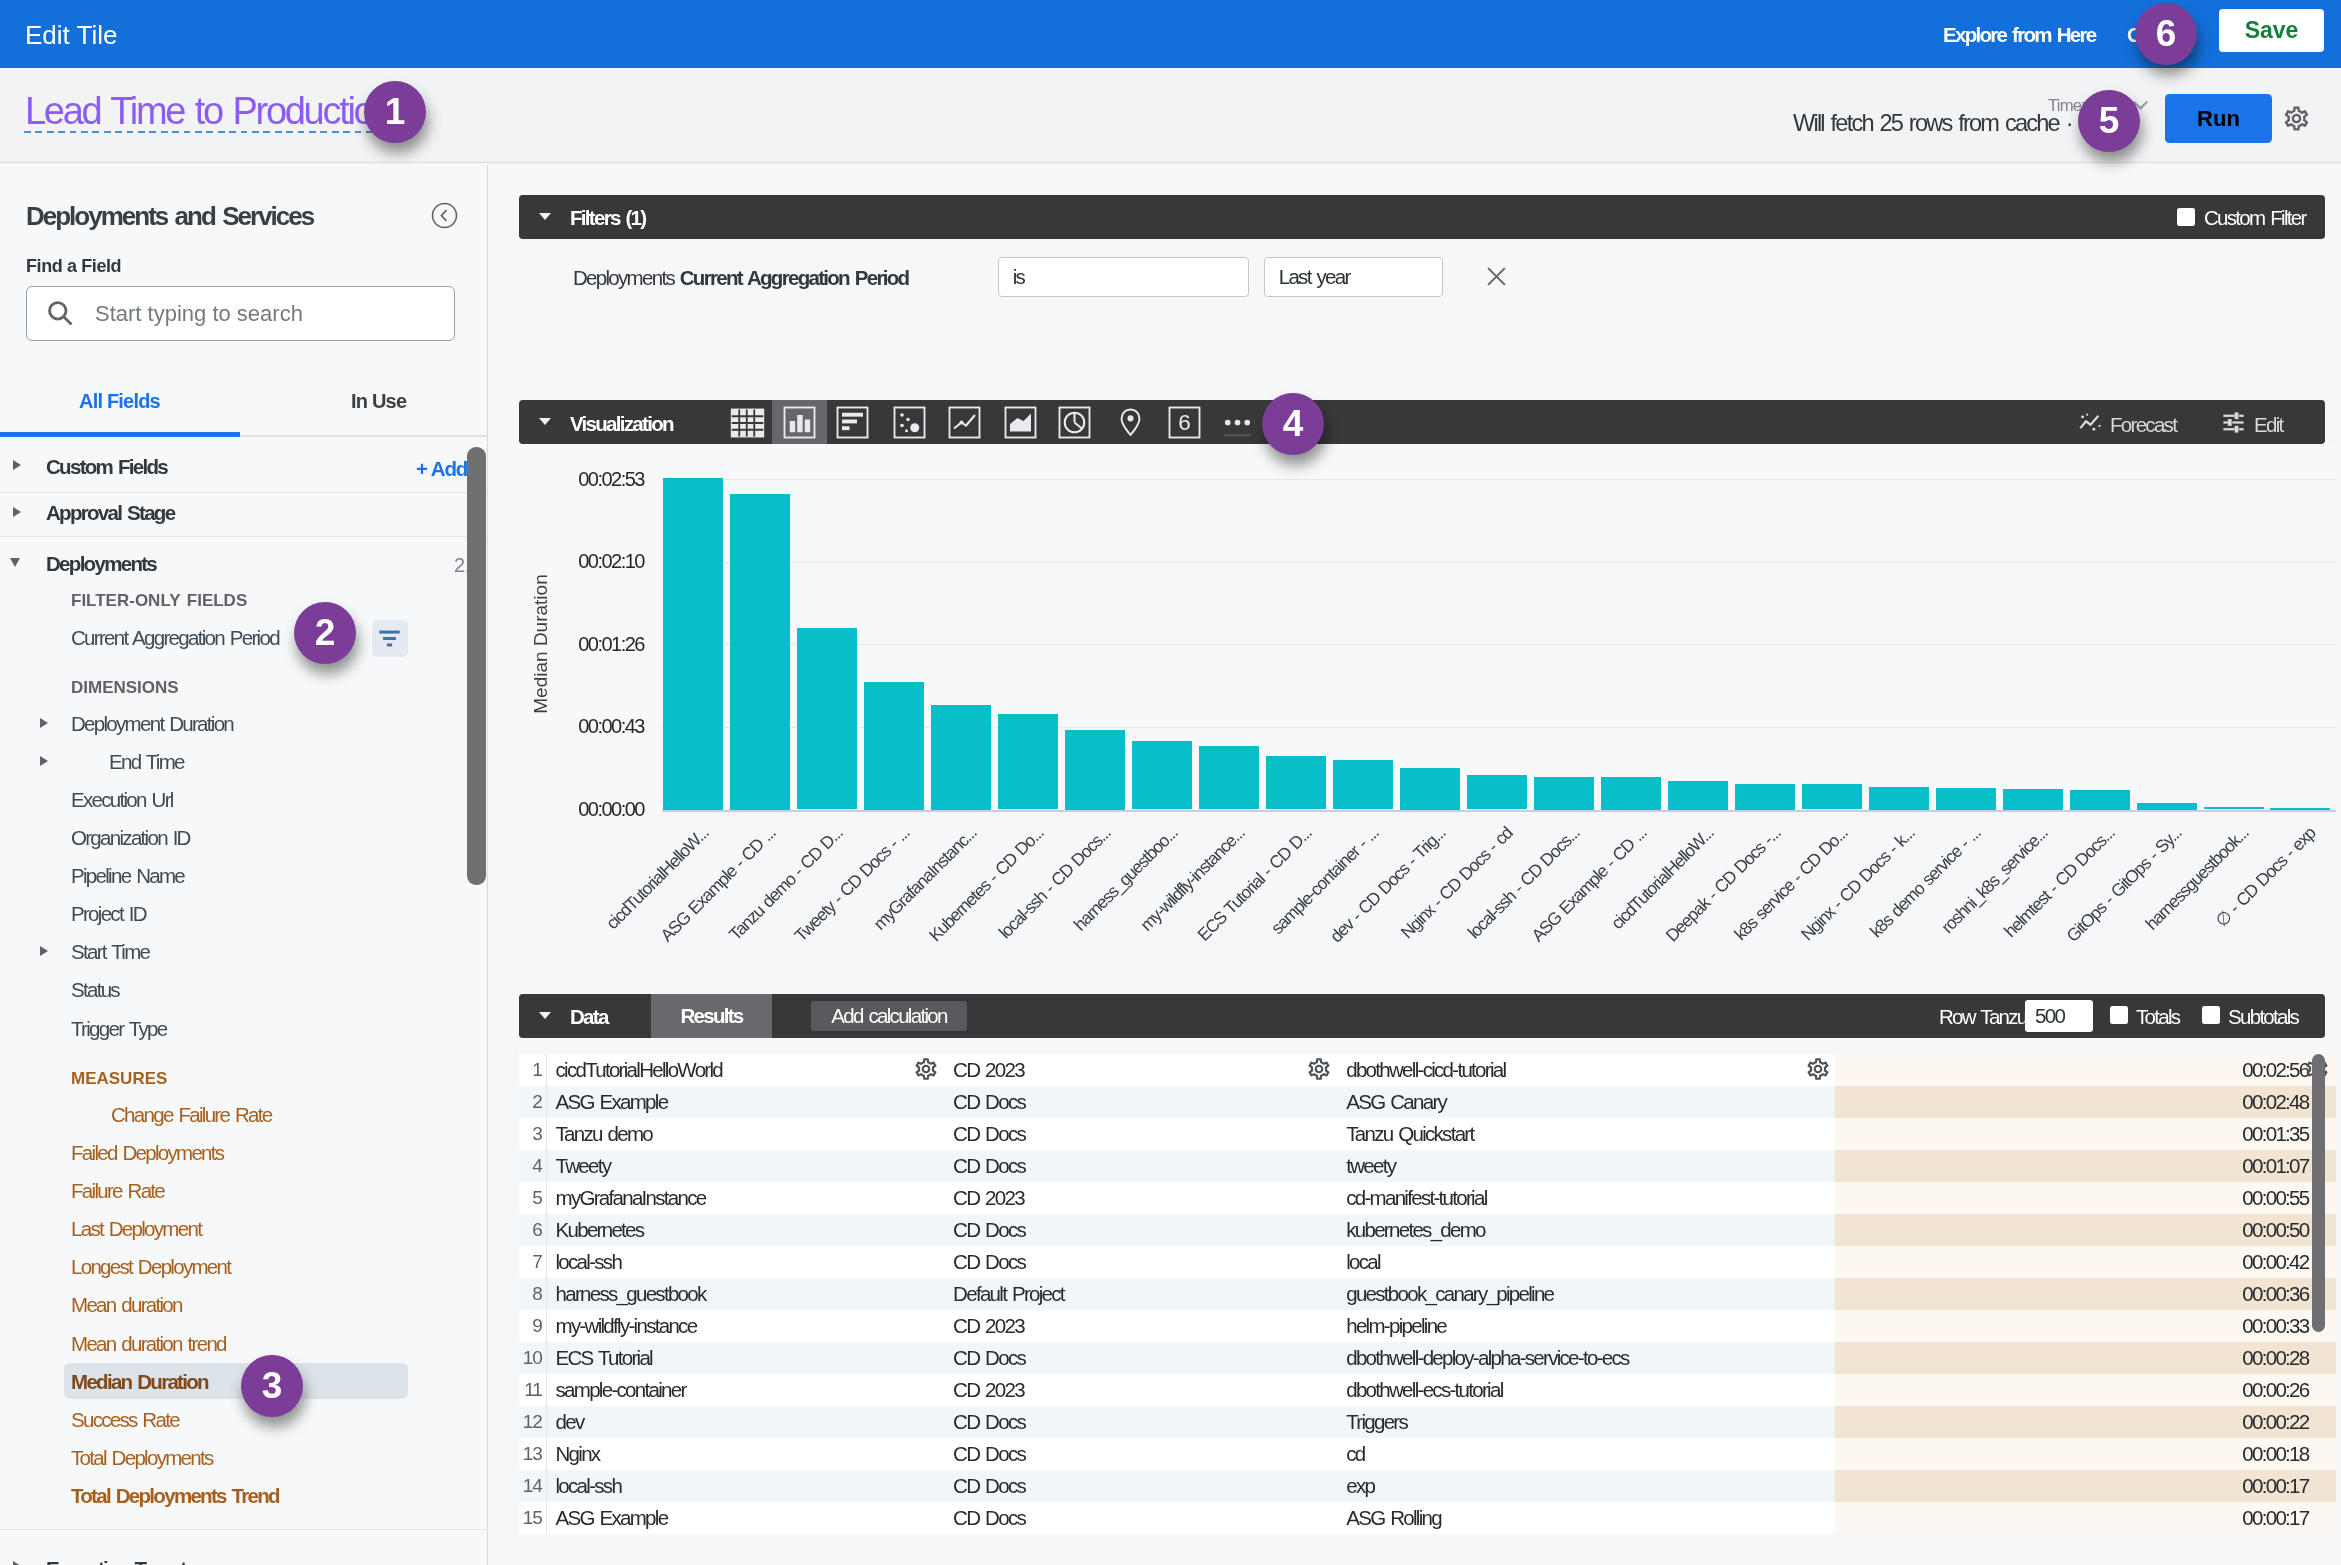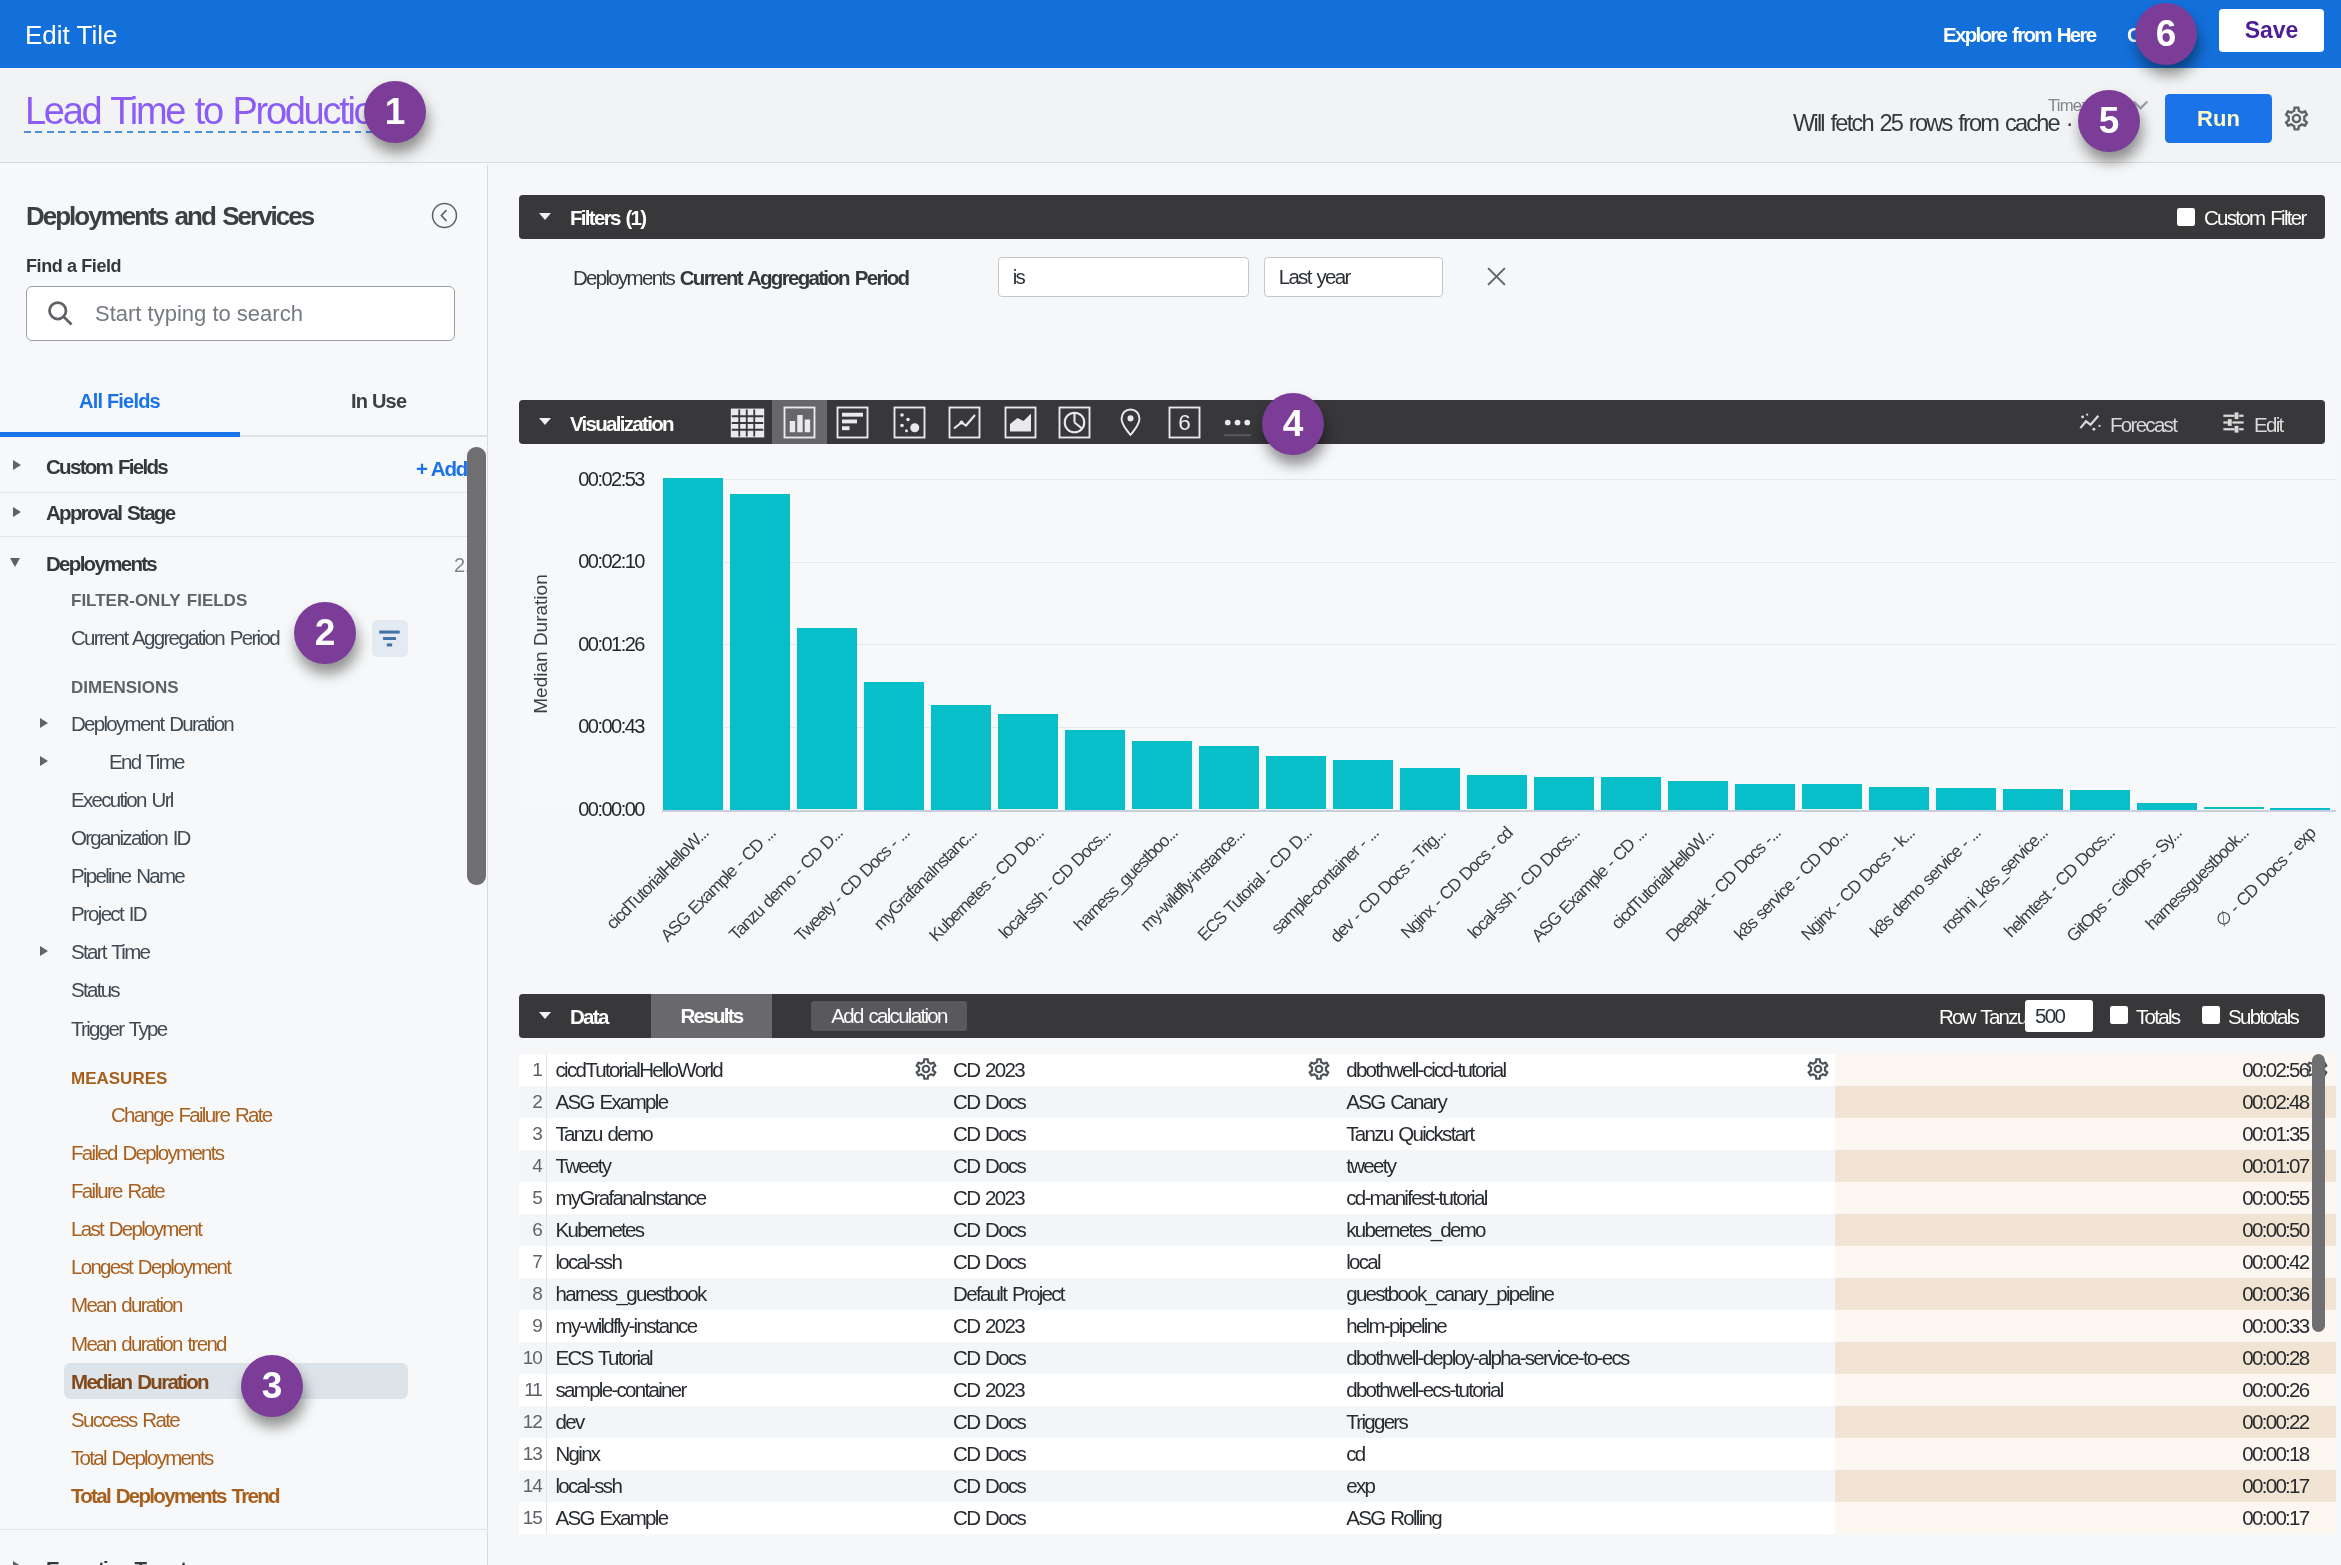--- a/index.html
+++ b/index.html
@@ -53,30 +53,30 @@
 </head>
 <body>
 <div id="page">
   <div class="abs" id="topbar"></div>
   <div class="abs" id="titlerow"></div>
   <div class="abs" id="sidebar"></div>
 
   <div class="abs" style="left:25px; top:20px; font-size:26px; color:#fff;">Edit Tile</div>
   <div class="abs" style="left:1943px; top:23px; font-size:20.5px; letter-spacing:-1.7px; word-spacing:1.8px; font-weight:bold; color:#fff;">Explore from Here</div>
   <div class="abs" style="left:2127px; top:23px; font-size:20.5px; letter-spacing:-1.7px; font-weight:bold; color:#fff;">Cancel</div>
-  <div class="abs vct" style="left:2219px; top:9px; width:105px; height:43px; background:#fff; border-radius:3.8px; justify-content:center; font-size:23px; font-weight:bold; color:#4c1d95;">Save</div>
+  <div class="abs vct" style="left:2219px; top:9px; width:105px; height:43px; background:#fff; border-radius:3.8px; justify-content:center; font-size:23px; font-weight:bold; color:#15803d;">Save</div>
 
   <div class="abs" style="left:25px; top:90px; font-size:38px; letter-spacing:-2.3px; word-spacing:2.4px; color:#8b5cf6;">Lead Time to Production</div>
   <div class="abs" style="left:23.6px; top:131px; width:352px; height:2.3px; background:repeating-linear-gradient(90deg,#4a90d9 0 6.8px,rgba(0,0,0,0) 6.8px 11.4px);"></div>
   <div class="abs" style="left:1793px; top:110px; font-size:23.6px; letter-spacing:-1.8px; word-spacing:2px; color:#33383d;">Will fetch 25 rows from cache · UTC</div>
   <div class="abs" style="left:2048px; top:96px; font-size:16.7px; letter-spacing:-0.8px; color:#80868b;">Timezon</div>
   <svg class="abs" style="left:2129px; top:97px;" width="23" height="16.7" viewBox="0 0 30 22">
       <polyline points="6,6 15,15 24,6" fill="none" stroke="#9aa0a6" stroke-width="3"></polyline>
     </svg>
-  <div class="abs vct" style="left:2165px; top:94px; width:107px; height:49px; background:#1a73e8; border-radius:4.6px; justify-content:center; font-size:22px; font-weight:bold; color:#fef9c3;">Run</div>
+  <div class="abs vct" style="left:2165px; top:94px; width:107px; height:49px; background:#1a73e8; border-radius:4.6px; justify-content:center; font-size:22px; font-weight:bold; color:#000000;">Run</div>
   <svg class="abs" style="left:2282px; top:104px;" width="29" height="29" viewBox="0 0 24 24">
       <path fill="#5f6368" d="M19.43 12.98c.04-.32.07-.64.07-.98 0-.34-.03-.66-.07-.98l2.11-1.65c.19-.15.24-.42.12-.64l-2-3.46c-.09-.16-.26-.25-.44-.25-.06 0-.12.01-.17.03l-2.49 1c-.52-.4-1.08-.73-1.69-.98l-.38-2.65C14.46 2.18 14.25 2 14 2h-4c-.25 0-.46.18-.49.42l-.38 2.65c-.61.25-1.17.59-1.69.98l-2.49-1c-.06-.02-.12-.03-.18-.03-.17 0-.34.09-.43.25l-2 3.46c-.13.22-.07.49.12.64l2.11 1.65c-.04.32-.07.65-.07.98 0 .33.03.66.07.98l-2.11 1.65c-.19.15-.24.42-.12.64l2 3.46c.09.16.26.25.44.25.06 0 .12-.01.17-.03l2.49-1c.52.4 1.08.73 1.69.98l.38 2.65c.03.24.24.42.49.42h4c.25 0 .46-.18.49-.42l.38-2.65c.61-.25 1.17-.59 1.69-.98l2.49 1c.06.02.12.03.18.03.17 0 .34-.09.43-.25l2-3.46c.12-.22.07-.49-.12-.64l-2.11-1.65zm-1.98-1.71c.04.31.05.52.05.73 0 .21-.02.43-.05.73l-.14 1.13.89.7 1.08.84-.7 1.21-1.27-.51-1.04-.42-.9.68c-.43.32-.84.56-1.25.73l-1.06.43-.16 1.13-.2 1.35h-1.4l-.19-1.35-.16-1.13-1.06-.43c-.43-.18-.83-.41-1.23-.71l-.91-.7-1.06.43-1.27.51-.7-1.21 1.08-.84.89-.7-.14-1.13c-.03-.31-.05-.54-.05-.74s.02-.43.05-.73l.14-1.13-.89-.7-1.08-.84.7-1.21 1.27.51 1.04.42.9-.68c.43-.32.84-.56 1.25-.73l1.06-.43.16-1.13.2-1.35h1.39l.19 1.35.16 1.13 1.06.43c.43.18.83.41 1.23.71l.91.7 1.06-.43 1.27-.51.7 1.21-1.07.85-.89.7.14 1.13zM12 8c-2.21 0-4 1.79-4 4s1.79 4 4 4 4-1.79 4-4-1.79-4-4-4zm0 6c-1.1 0-2-.9-2-2s.9-2 2-2 2 .9 2 2-.9 2-2 2z"></path>
     </svg>
 
   <div class="abs" style="left:26px; top:201px; font-size:26px; letter-spacing:-2px; word-spacing:2.1px; font-weight:bold; color:#3a3f44;">Deployments and Services</div>
   <svg class="abs" style="left:431px; top:202px;" width="27" height="27" viewBox="0 0 35 35">
       <circle cx="17.5" cy="17.5" r="15.5" fill="none" stroke="#5f6368" stroke-width="2"></circle>
       <polyline points="20,10.5 13.5,17.5 20,24.5" fill="none" stroke="#5f6368" stroke-width="2.2"></polyline>
     </svg>
   <div class="abs" style="left:26px; top:256px; font-size:18px; letter-spacing:-0.4px; font-weight:bold; color:#33383d;">Find a Field</div>

